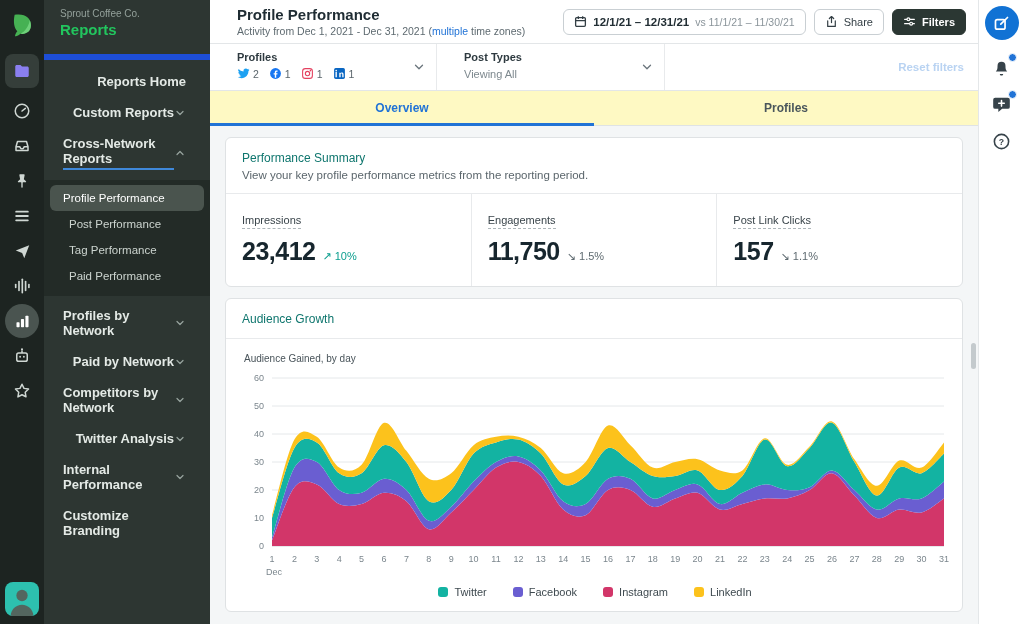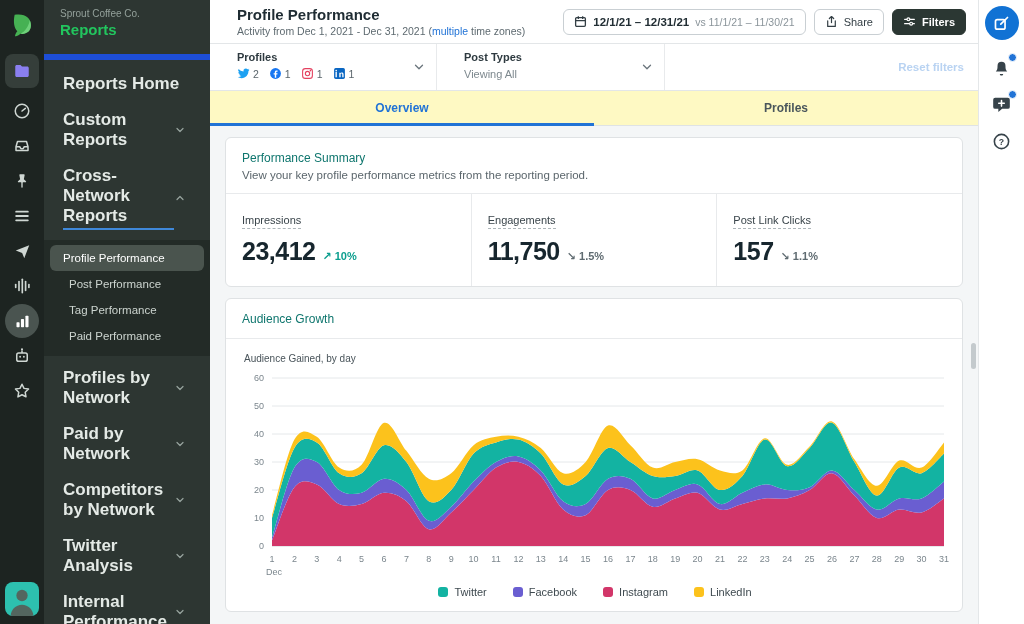--- a/index.html
+++ b/index.html
@@ -16,22 +16,22 @@
   .rail-icon.rail-circled{background:#4a5450;border-radius:50%}
   .rail-spacer{flex:1}
   .avatar{width:34px;height:34px;border-radius:8px;background:#2dc0af;overflow:hidden;cursor:pointer}
 
   
   .sidebar{position:absolute;left:44px;top:0;width:166px;height:624px;background:#2d3632;box-sizing:border-box}
   .side-head{padding:8px 16px 16px;border-bottom:6px solid #1d4ed8}
   .side-company{font-size:10px;color:#93a09a}
   .side-title{font-size:15px;font-weight:700;color:#22c55e;margin-top:2px}
   .side-list{padding:6px 0 0}
-  .side-item{display:flex;align-items:center;justify-content:flex-start;padding:8px 24px 8px 19px;
-             font-size:17px;font-weight:700;color:#e4eae6;cursor:pointer}
+  .side-item{display:flex;align-items:center;justify-content:flex-end;padding:8px 24px 8px 19px;
+             font-size:13px;font-weight:700;color:#e4eae6;cursor:pointer}
   .side-item .lbl.current{border-bottom:2px solid #3f88d9;padding-bottom:2px}
   .sub-block{background:#232b27;padding:5px 0 7px;margin-top:2px;margin-bottom:4px}
   .sub-item{padding:7px 14px 7px 19px;font-size:11.5px;color:#ccd4cf;cursor:pointer;margin:0 6px;border-radius:6px}
   .sub-item.selected{background:#4a544e;color:#fff;padding-left:13px;padding-right:13px}
   .chev{display:flex;align-items:center}
 
   
   .main{position:absolute;left:210px;top:0;width:768px;height:624px;background:#f4f6f7}
   .hdr{height:44px;background:#fff;border-bottom:1px solid #e3e6e8;display:flex;align-items:center;
        padding:0 12px 0 27px;box-sizing:border-box}
@@ -69,21 +69,21 @@
   .card-head{padding:13px 16px 12px;border-bottom:1px solid #e8eaec}
   .card-title{font-size:12px;font-weight:400;color:#0f766e}
   .card-desc{font-size:11.5px;color:#5b666c;margin-top:4px}
 
   .metrics{display:flex}
   .metric{flex:1;padding:16px 16px 20px}
   .metric+.metric{border-left:1px solid #e8eaec}
   .m-label{display:inline-block;font-size:11px;color:#39444a;border-bottom:1px dashed #aeb6ba;padding-bottom:2px;cursor:help}
   .m-row{display:flex;align-items:baseline;margin-top:8px}
   .m-value{font-size:25px;font-weight:700;color:#17262e;letter-spacing:-0.5px}
-  .m-change{font-size:11px;margin-left:7px;color:#5f6b71;font-weight:700}
+  .m-change{font-size:11px;margin-left:7px;color:#5f6b71;font-weight:400}
   .m-change.up{color:#0b9e8e}
 
   .chart-wrap{padding:2px 10px 0 12px}
   .chart-label{font-size:10px;color:#49545a;margin:12px 0 2px 6px}
   .legend{display:flex;justify-content:center;gap:26px;padding:6px 0 13px}
   .leg-item{display:flex;align-items:center;gap:6px;font-size:11px;color:#3f4a50;cursor:pointer}
   .leg-sw{width:10px;height:10px;border-radius:3px}
 
   
   .right-rail{position:absolute;right:0;top:0;width:46px;height:624px;background:#fff;border-left:1px solid #e4e7e9;

